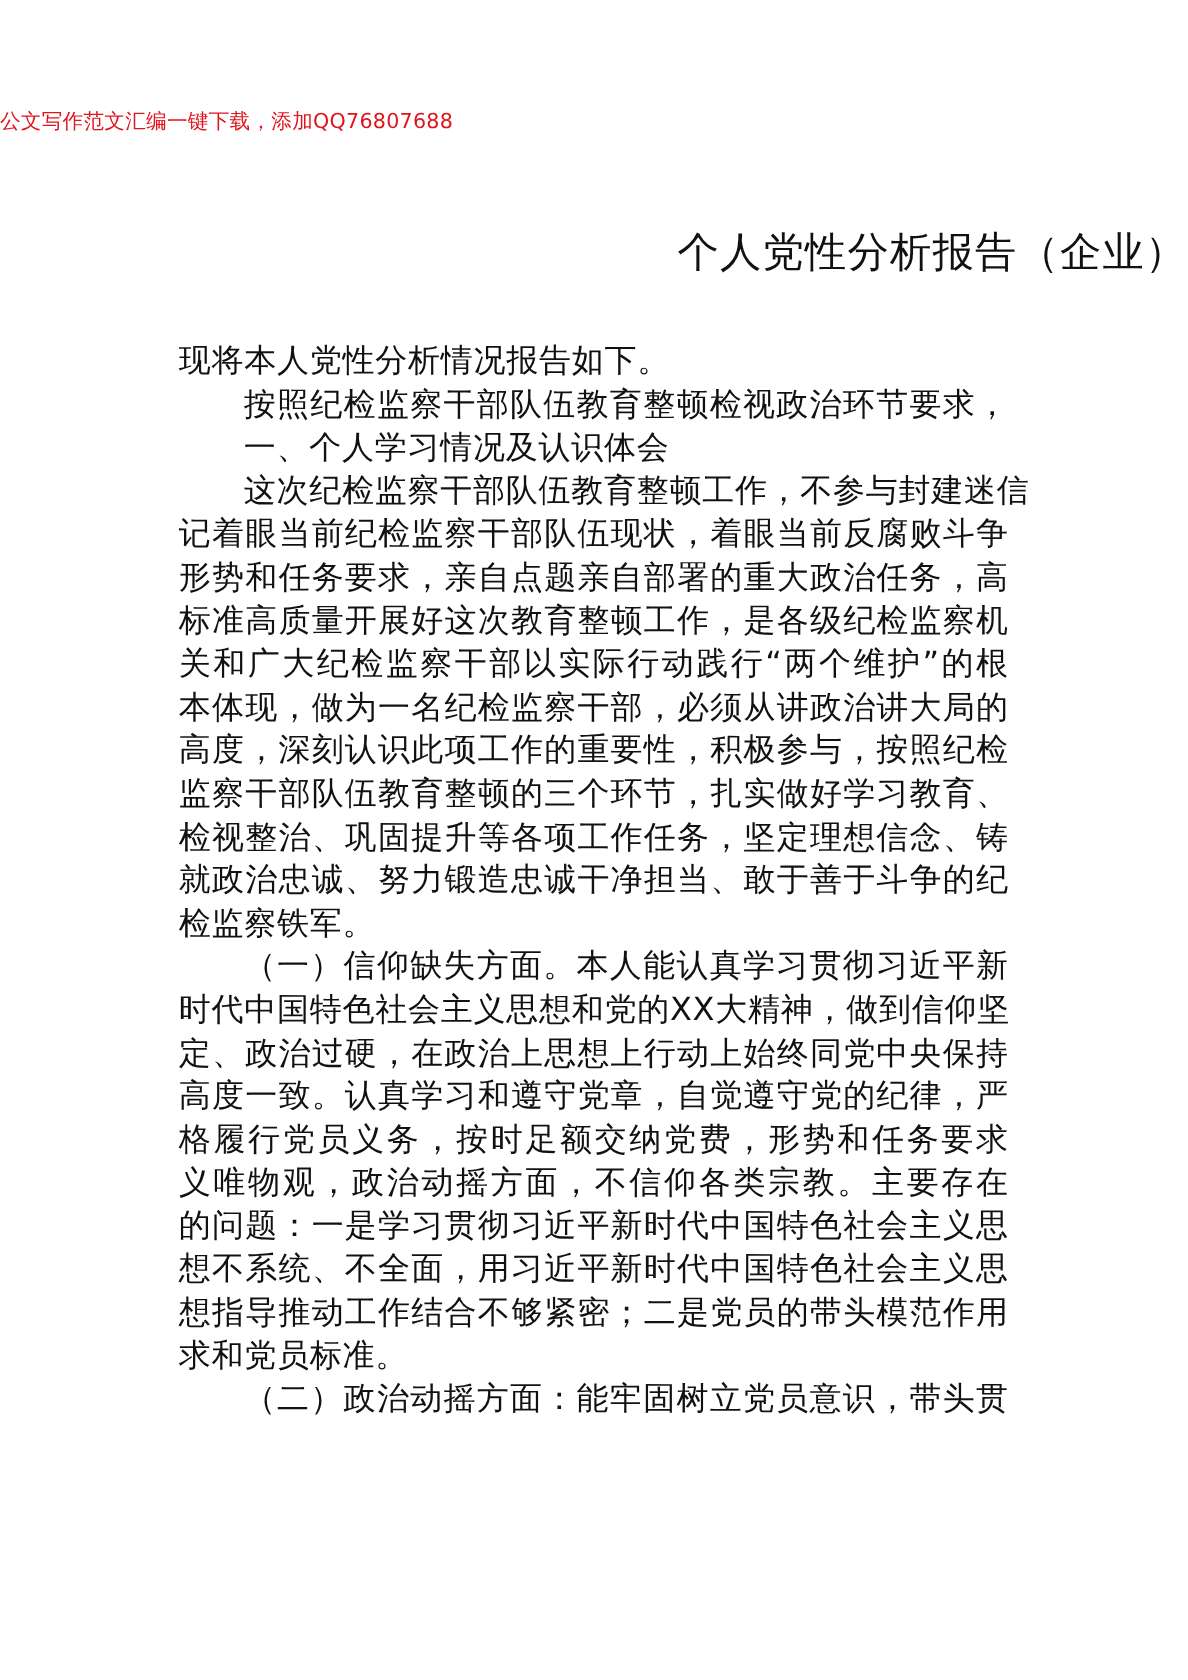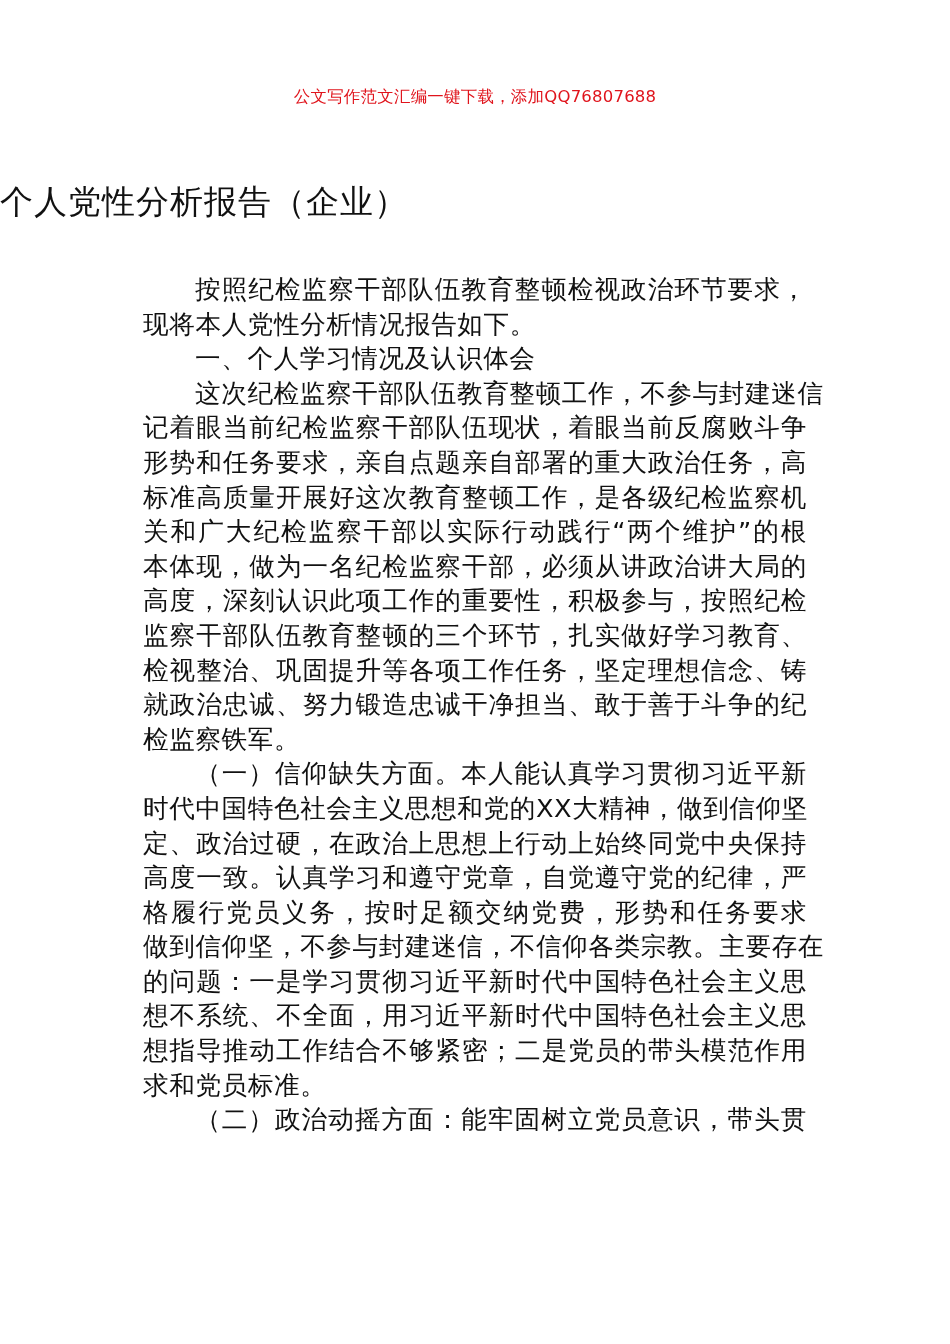--- a/index.html
+++ b/index.html
@@ -1,51 +1,51 @@
 <!DOCTYPE html>
 <html><head>
   <meta charset="utf-8">
   <style>
     html, body { margin: 0; padding: 0; background: #ffffff; }
     body { width: 950px; height: 1344px; position: relative; overflow: hidden;
            font-family: "DejaVu Sans", "Liberation Sans", sans-serif; color: #111; }
-    .header-note { position: absolute; top: 86px; left: 0; width: 950px; text-align: center;
+    .header-note { position: absolute; top: 86px; left: 0; width: 950px; text-align: left;
                    font-size: 16.5px; color: #e0141c; letter-spacing: 0.2px; }
-    .title { position: absolute; top: 180px; left: 0; width: 950px; text-align: left;
+    .title { position: absolute; top: 180px; left: 0; width: 950px; text-align: right;
              font-size: 33px; color: #111; letter-spacing: 1px; }
     .body { position: absolute; top: 272px; left: 143px; width: 664px; }
     .line { height: 34.6px; line-height: 34.6px; font-size: 25.6px; white-space: nowrap;
             letter-spacing: 0.6px; text-align: justify; text-align-last: justify; }
     .line.last { text-align-last: left; }
     .indent { padding-left: 52px; }
   </style>
 </head>
 <body>
 
 <div class="header-note">公文写作范文汇编一键下载，添加QQ76807688</div>
 <div class="title">个人党性分析报告（企业）</div>
 <div class="body" id="doc-body">
+    <div class="line last">现将本人党性分析情况报告如下。</div>
     <div class="line indent">按照纪检监察干部队伍教育整顿检视政治环节要求，</div>
-    <div class="line last">现将本人党性分析情况报告如下。</div>
     <div class="line indent last">一、个人学习情况及认识体会</div>
     <div class="line indent">这次纪检监察干部队伍教育整顿工作，不参与封建迷信</div>
     <div class="line">记着眼当前纪检监察干部队伍现状，着眼当前反腐败斗争</div>
     <div class="line">形势和任务要求，亲自点题亲自部署的重大政治任务，高</div>
     <div class="line">标准高质量开展好这次教育整顿工作，是各级纪检监察机</div>
     <div class="line">关和广大纪检监察干部以实际行动践行“两个维护”的根</div>
     <div class="line">本体现，做为一名纪检监察干部，必须从讲政治讲大局的</div>
     <div class="line">高度，深刻认识此项工作的重要性，积极参与，按照纪检</div>
     <div class="line">监察干部队伍教育整顿的三个环节，扎实做好学习教育、</div>
     <div class="line">检视整治、巩固提升等各项工作任务，坚定理想信念、铸</div>
     <div class="line">就政治忠诚、努力锻造忠诚干净担当、敢于善于斗争的纪</div>
     <div class="line last">检监察铁军。</div>
     <div class="line indent">（一）信仰缺失方面。本人能认真学习贯彻习近平新</div>
     <div class="line">时代中国特色社会主义思想和党的XX大精神，做到信仰坚</div>
     <div class="line">定、政治过硬，在政治上思想上行动上始终同党中央保持</div>
     <div class="line">高度一致。认真学习和遵守党章，自觉遵守党的纪律，严</div>
     <div class="line">格履行党员义务，按时足额交纳党费，形势和任务要求</div>
-    <div class="line">做到信仰坚，不参与封建迷信，不信仰各类宗教。主要存在</div>
+    <div class="line">义唯物观，政治动摇方面，不信仰各类宗教。主要存在</div>
     <div class="line">的问题：一是学习贯彻习近平新时代中国特色社会主义思</div>
     <div class="line">想不系统、不全面，用习近平新时代中国特色社会主义思</div>
     <div class="line">想指导推动工作结合不够紧密；二是党员的带头模范作用</div>
     <div class="line last">求和党员标准。</div>
     <div class="line indent">（二）政治动摇方面：能牢固树立党员意识，带头贯</div>
   </div>
 
 </body></html>

